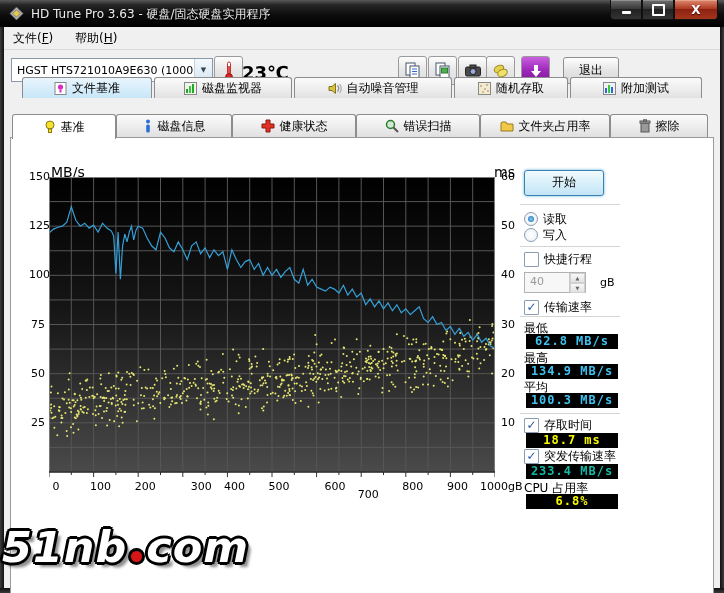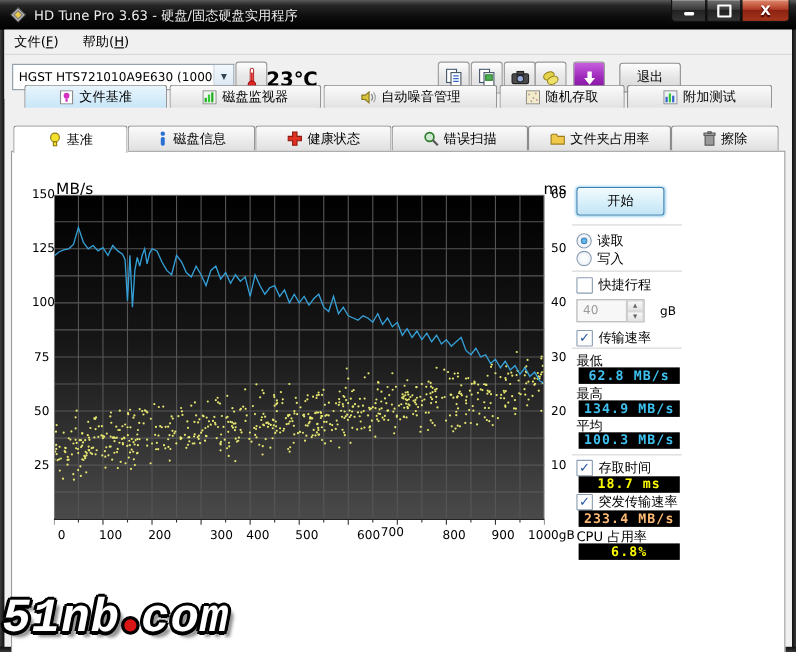--- a/index.html
+++ b/index.html
@@ -68,25 +68,25 @@
   .spinner{position:absolute;left:8px;width:60px;height:19px;border:1px solid #b2b2b2;background:#f7f7f7;display:flex;}
   .spin-val{flex:1;color:#9a9a9a;padding:2px 0 0 5px;font-size:11px;}
   .spin-btns{width:15px;border-left:1px solid #c8c8c8;display:flex;flex-direction:column;}
   .spin-btns div{flex:1;font-size:5px;color:#666;text-align:center;line-height:8px;background:linear-gradient(#f8f8f8,#e2e2e2);border:1px solid #d0d0d0;}
   .unit-label{position:absolute;font-size:11px;}
   .stat-label{position:absolute;left:8px;font-size:12px;}
   .lcd{position:absolute;left:10px;width:92px;height:15px;background:#000;color:#3ec1ee;
     font-family:"DejaVu Sans Mono","Liberation Mono",monospace;font-weight:bold;font-size:12px;
     text-align:center;line-height:15px;letter-spacing:1px;}
   .lcd.yellow{color:#f8f800;}
-  .lcd.white{color:#fdba74;}
+  .lcd.white{color:#14b8a6;}
   
-  .watermark{position:absolute;left:2px;top:538px;z-index:9;font-size:43px;font-weight:800;font-style:italic;
+  .watermark{position:absolute;left:2px;top:522px;z-index:9;font-size:43px;font-weight:800;font-style:italic;
     letter-spacing:1px;color:#fff;white-space:nowrap;
-    text-shadow:3px 0 0 #000,-3px 0 0 #000,0 3px 0 #000,0 -3px 0 #000,2px 2px 0 #000,-2px -2px 0 #000,2px -2px 0 #000,-2px 2px 0 #000,5px 5px 3px rgba(0,0,0,.45);font-family:Liberation Mono, monospace;}
+    text-shadow:3px 0 0 #000,-3px 0 0 #000,0 3px 0 #000,0 -3px 0 #000,2px 2px 0 #000,-2px -2px 0 #000,2px -2px 0 #000,-2px 2px 0 #000,5px 5px 3px rgba(0,0,0,.45);}
   .wm-dot{display:inline-block;width:11px;height:11px;border-radius:50%;background:#d81616;
     box-shadow:0 0 0 3px #000;margin:0 4px;vertical-align:baseline;}
 </style>
 </head>
 <body>
 
 <div class="titlebar">
   <svg class="app-icon" viewBox="0 0 16 16">
     <polygon points="8,1 15,8 8,15 1,8" fill="#b9b9b9" stroke="#555"></polygon>
     <polygon points="8,4 12,8 8,12 4,8" fill="#e8c84a" stroke="#777"></polygon>
@@ -1070,21 +1070,21 @@
           <div class="tick-label" style="left:472px;top:153.5px">30</div>
           <div class="tick-label" style="left:472px;top:202.66666666666666px">20</div>
           <div class="tick-label" style="left:472px;top:251.83333333333337px">10</div>
           <div class="tick-label" style="left:5px;width:44px;text-align:center;top:316px">0</div>
           <div class="tick-label" style="left:49.599999999999994px;width:44px;text-align:center;top:316px">100</div>
           <div class="tick-label" style="left:94.2px;width:44px;text-align:center;top:316px">200</div>
           <div class="tick-label" style="left:138.79999999999998px;width:44px;text-align:right;top:316px">300</div>
           <div class="tick-label" style="left:183.4px;width:44px;text-align:center;top:316px">400</div>
           <div class="tick-label" style="left:228px;width:44px;text-align:center;top:316px">500</div>
           <div class="tick-label" style="left:272.59999999999997px;width:44px;text-align:right;top:316px">600</div>
-          <div class="tick-label" style="left:317.2px;width:44px;top:313px">700</div>
+          <div class="tick-label" style="left:317.2px;width:44px;text-align:center;top:324px">700</div>
           <div class="tick-label" style="left:361.8px;width:44px;text-align:center;top:316px">800</div>
           <div class="tick-label" style="left:406.40000000000003px;width:44px;text-align:center;top:316px">900</div>
           <div class="tick-label" style="left:451px;width:44px;text-align:left;top:316px">1000gB</div>
         </div>
     </div>
 
     <div class="side">
       <div class="start-btn">开始</div>
       <div class="sep" style="top:44px"></div>
       <div class="ritem" style="top:52px">

